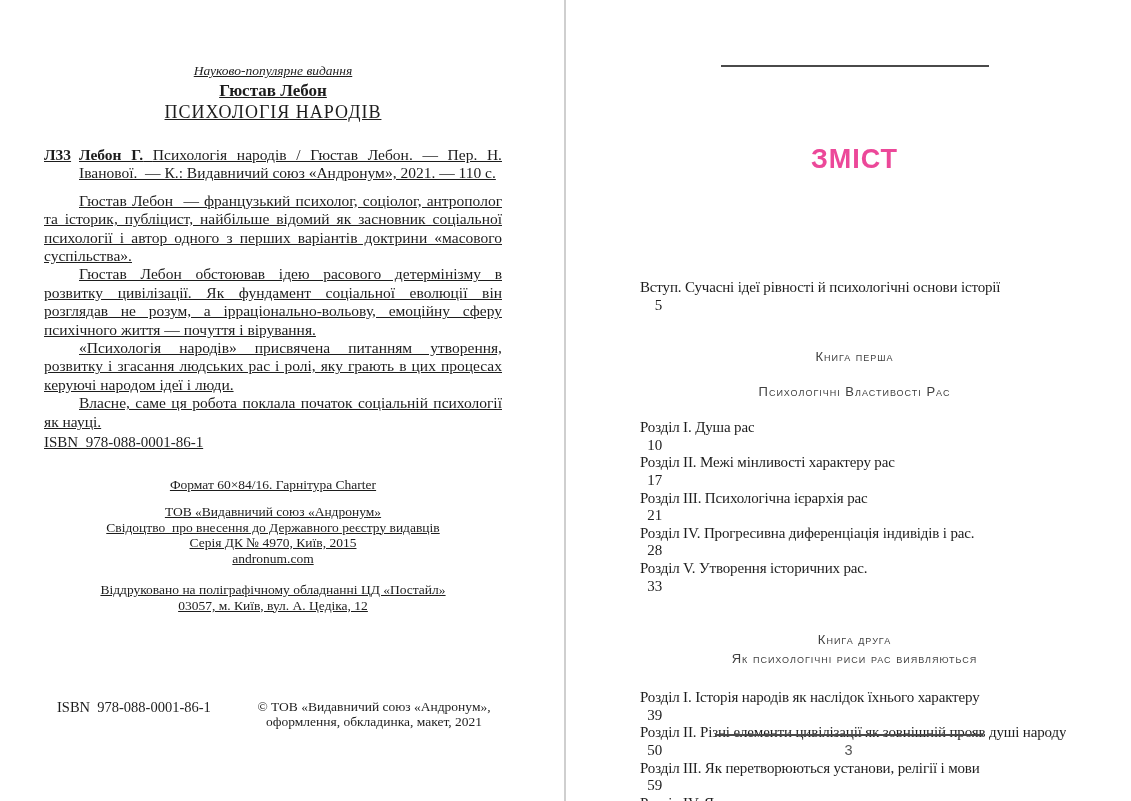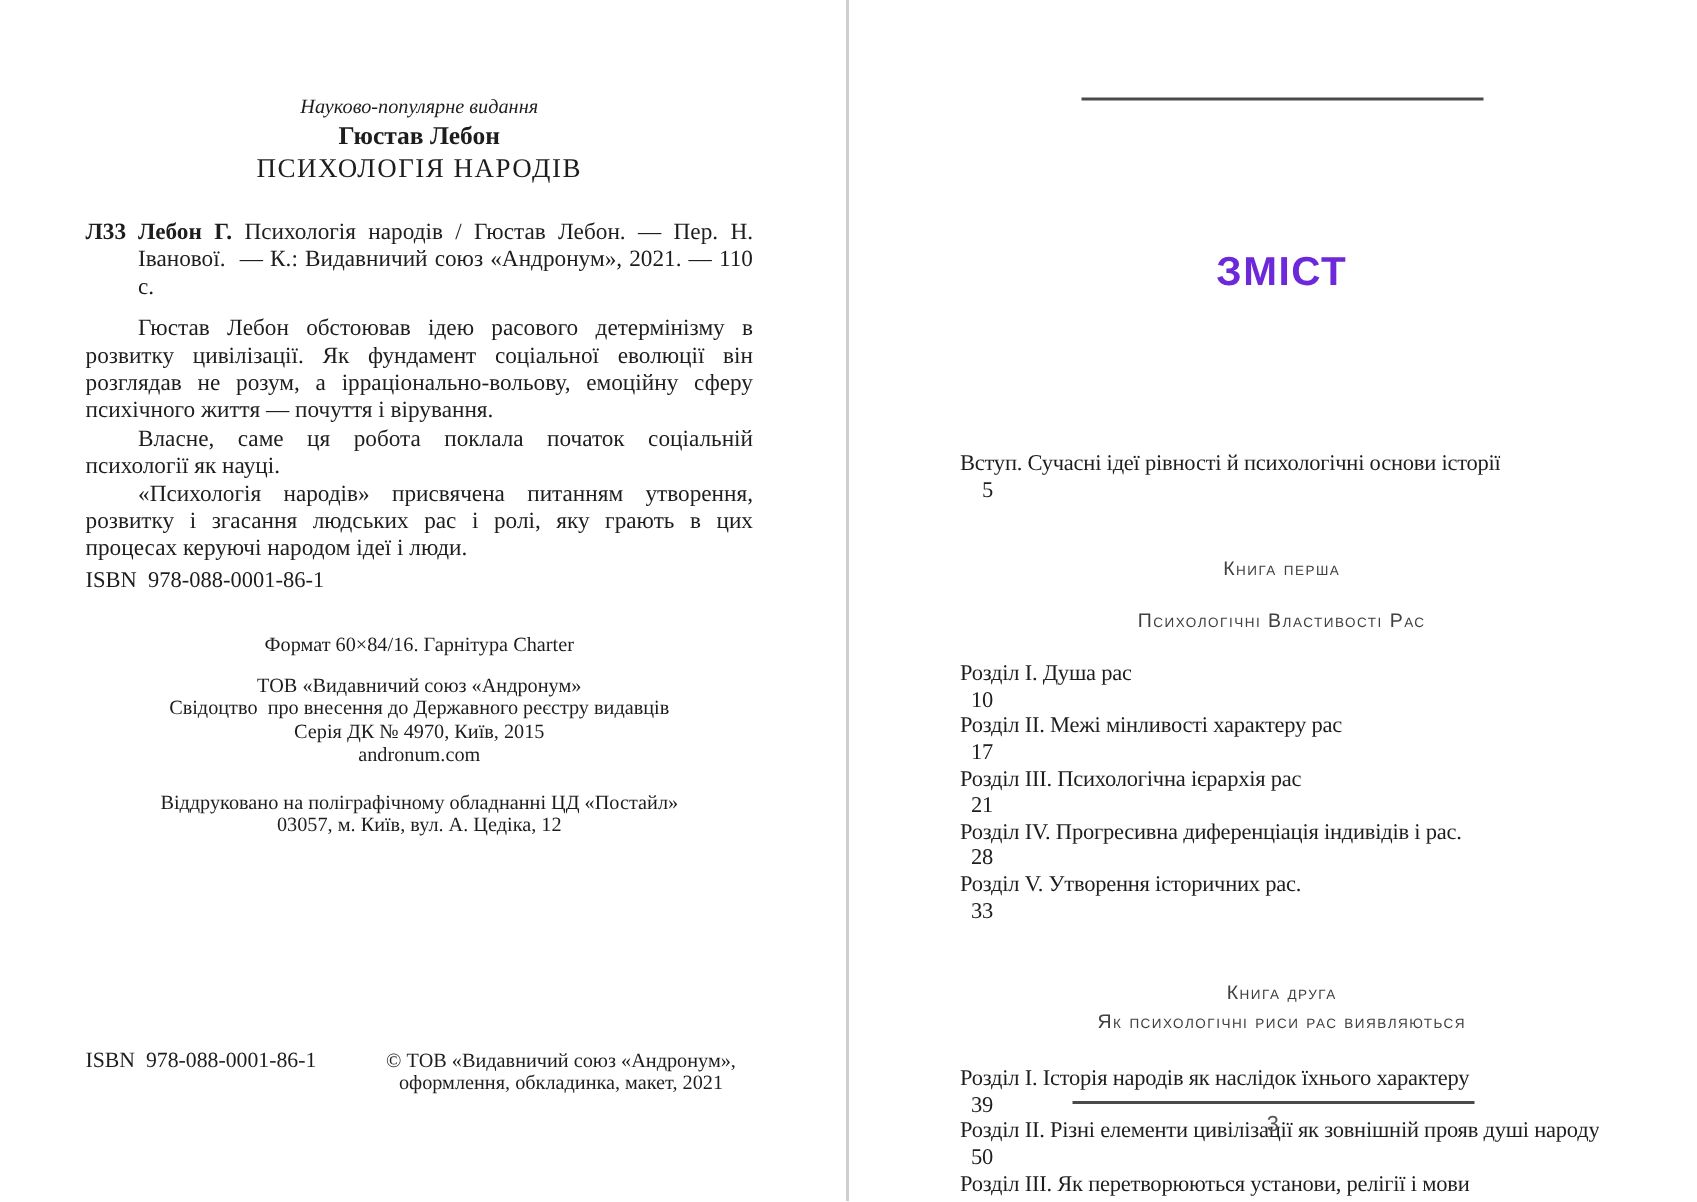--- a/index.html
+++ b/index.html
@@ -9,21 +9,21 @@
     background:#ffffff;
     overflow:hidden;
     font-family:"Liberation Serif", serif;
     color:#1d1d1d;
   }
   .divider{
     position:absolute;left:564px;top:0;width:2px;height:801px;
     background:#cfcfcf;
   }
   .page{position:absolute;top:0;height:801px;}
-  .page-left{left:0;width:565px;padding:0 63px 0 57px;box-sizing:border-box;}
+  .page-left{left:0;width:565px;padding:0 63px 0 44px;box-sizing:border-box;text-decoration:underline;}
   .page-right{left:566px;width:565px;padding:0 59px 0 71px;box-sizing:border-box;}
 
   
   .edition-note{margin-top:64px;text-align:center;font-style:italic;font-size:13.5px;line-height:14px;}
   .author-name{margin-top:4px;text-align:center;font-weight:bold;font-size:17px;line-height:18px;}
   .book-title{margin-top:3px;text-align:center;font-size:18px;letter-spacing:1px;line-height:19px;}
   .translator-note{margin-top:15px;text-align:center;font-style:italic;font-size:13.5px;line-height:14px;}
 
   .catalog{margin-top:24px;display:flex;font-size:15.5px;line-height:18.4px;}
   .cat-code{flex:0 0 35px;font-weight:bold;}
@@ -44,23 +44,23 @@
   }
   .footer-isbn{font-size:14.5px;line-height:16px;}
   .copyright-note{width:236px;margin-right:10px;text-align:center;font-size:13.5px;line-height:15.4px;}
 
   
   .rule{width:268px;height:2px;background:#4a4a4a;margin:0 auto;}
   .rule-top{margin-top:65px;}
   .rule-bottom{position:absolute;left:50%;transform:translateX(-50%);top:734px;margin:0;}
 
   .toc-title{
-    margin-top:101px;text-align:center;
+    margin-top:79px;text-align:center;
     font-family:"Liberation Sans", sans-serif;
-    font-weight:bold;font-size:27px;line-height:27px;letter-spacing:1px;color:#6d28d9;
+    font-weight:bold;font-size:27px;line-height:27px;letter-spacing:1px;color:#ec4899;
   }
 
   .toc-intro{margin-top:106px;}
 
   .book-heading,.book-subtitle{
     text-align:center;
     font-family:"Liberation Sans", sans-serif;
     font-variant:small-caps;
     font-size:13px;line-height:19px;letter-spacing:1px;color:#404040;font-weight:normal;
   }
@@ -97,23 +97,24 @@
     <div class="edition-note">Науково-популярне видання</div>
     <div class="author-name">Гюстав Лебон</div>
     <div class="book-title">ПСИХОЛОГІЯ НАРОДІВ</div>
 
     <div class="catalog">
       <span class="cat-code">Л33</span>
       <p class="cat-body"><b>Лебон Г.</b> <span>Психологія народів / Гюстав Лебон. — Пер. Н. Іванової.&nbsp; — К.: Видавничий союз «Андронум», 2021. — 110 с.</span></p>
     </div>
 
     <div class="annotation">
+      <p>Гюстав Лебон&nbsp; — французький психолог, соціолог, антрополог та історик, публіцист, найбільше відомий як засновник соціальної психології і автор одного з перших варіантів доктрини «масового суспільства».</p>
       <p>Гюстав Лебон обстоював ідею расового детермінізму в розвитку цивілізації. Як фундамент соціальної еволюції він розглядав не розум, а ірраціонально-вольову, емоційну сферу психічного життя — почуття і вірування.</p>
+      <p>«Психологія народів» присвячена питанням утворення, розвитку і згасання людських рас і ролі, яку грають в цих процесах керуючі народом ідеї і люди.</p>
       <p>Власне, саме ця робота поклала початок соціальній психології як науці.</p>
-      <p>«Психологія народів» присвячена питанням утворення, розвитку і згасання людських рас і ролі, яку грають в цих процесах керуючі народом ідеї і люди.</p>
     </div>
 
     <div class="isbn-line">ISBN&nbsp; 978-088-0001-86-1</div>
 
     <div class="format-note">Формат 60×84/16. Гарнітура Charter</div>
 
     <div class="publisher-info">
       <div>ТОВ «Видавничий союз «Андронум»</div>
       <div>Свідоцтво&nbsp; про внесення до Державного реєстру видавців</div>
       <div>Серія ДК № 4970, Київ, 2015</div>

